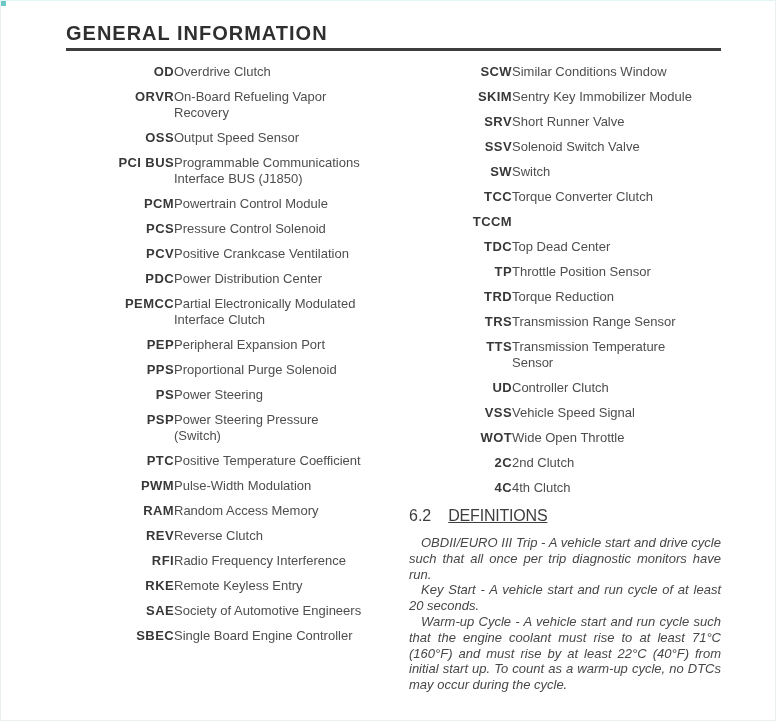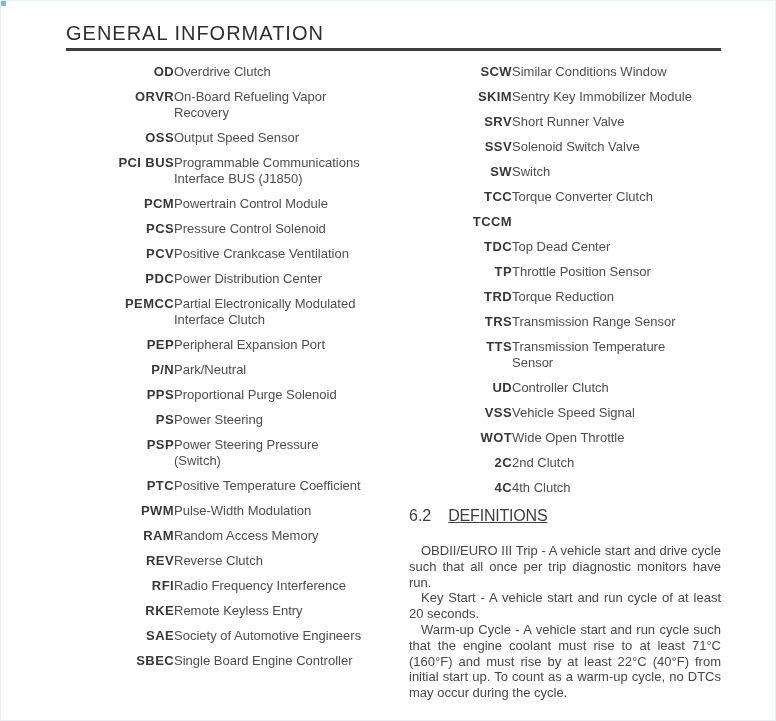--- a/index.html
+++ b/index.html
@@ -18,21 +18,21 @@
     position: absolute;
     top: 0; left: 0;
     width: 5px; height: 5px;
     background: #6cc8c6;
   }
   .content { padding: 21px 54px 0 65px; }
 
   .page-title {
     margin: 0;
     font-size: 20px;
-    font-weight: normal;
+    font-weight: bold;
     letter-spacing: 1px;
     color: #2f2f2f;
   }
   .title-rule {
     height: 3px;
     background: #3d3d3d;
     margin-top: 3px;
   }
 
   .columns { display: flex; margin-top: 13px; }
@@ -61,21 +61,21 @@
   .section-heading {
     display: flex;
     align-items: baseline;
     margin-top: 11px;
     font-size: 16px;
     color: #3e3e3e;
   }
   .sec-num { margin-right: 17px; }
   .sec-title { text-decoration: underline; letter-spacing: -0.2px; }
 
-  .paragraphs { margin-top: 18px; }
+  .paragraphs { margin-top: 10px; font-style: italic; }
   .para {
     margin: 0;
     font-size: 13px;
     line-height: 15.8px;
     color: #474747;
     text-align: justify;
     text-indent: 12px;
   }
 </style>
 </head>
@@ -138,24 +138,20 @@
             <span class="abbr">PEMCC</span>
             <span class="def">Partial Electronically Modulated
 Interface Clutch</span>
           </div>
 
           <div class="entry">
             <span class="abbr">PEP</span>
             <span class="def">Peripheral Expansion Port</span>
           </div>
 
-          <div class="entry">
-            <span class="abbr">P/N</span>
-            <span class="def">Park/Neutral</span>
-          </div>
 
           <div class="entry">
             <span class="abbr">PPS</span>
             <span class="def">Proportional Purge Solenoid</span>
           </div>
 
           <div class="entry">
             <span class="abbr">PS</span>
             <span class="def">Power Steering</span>
           </div>

